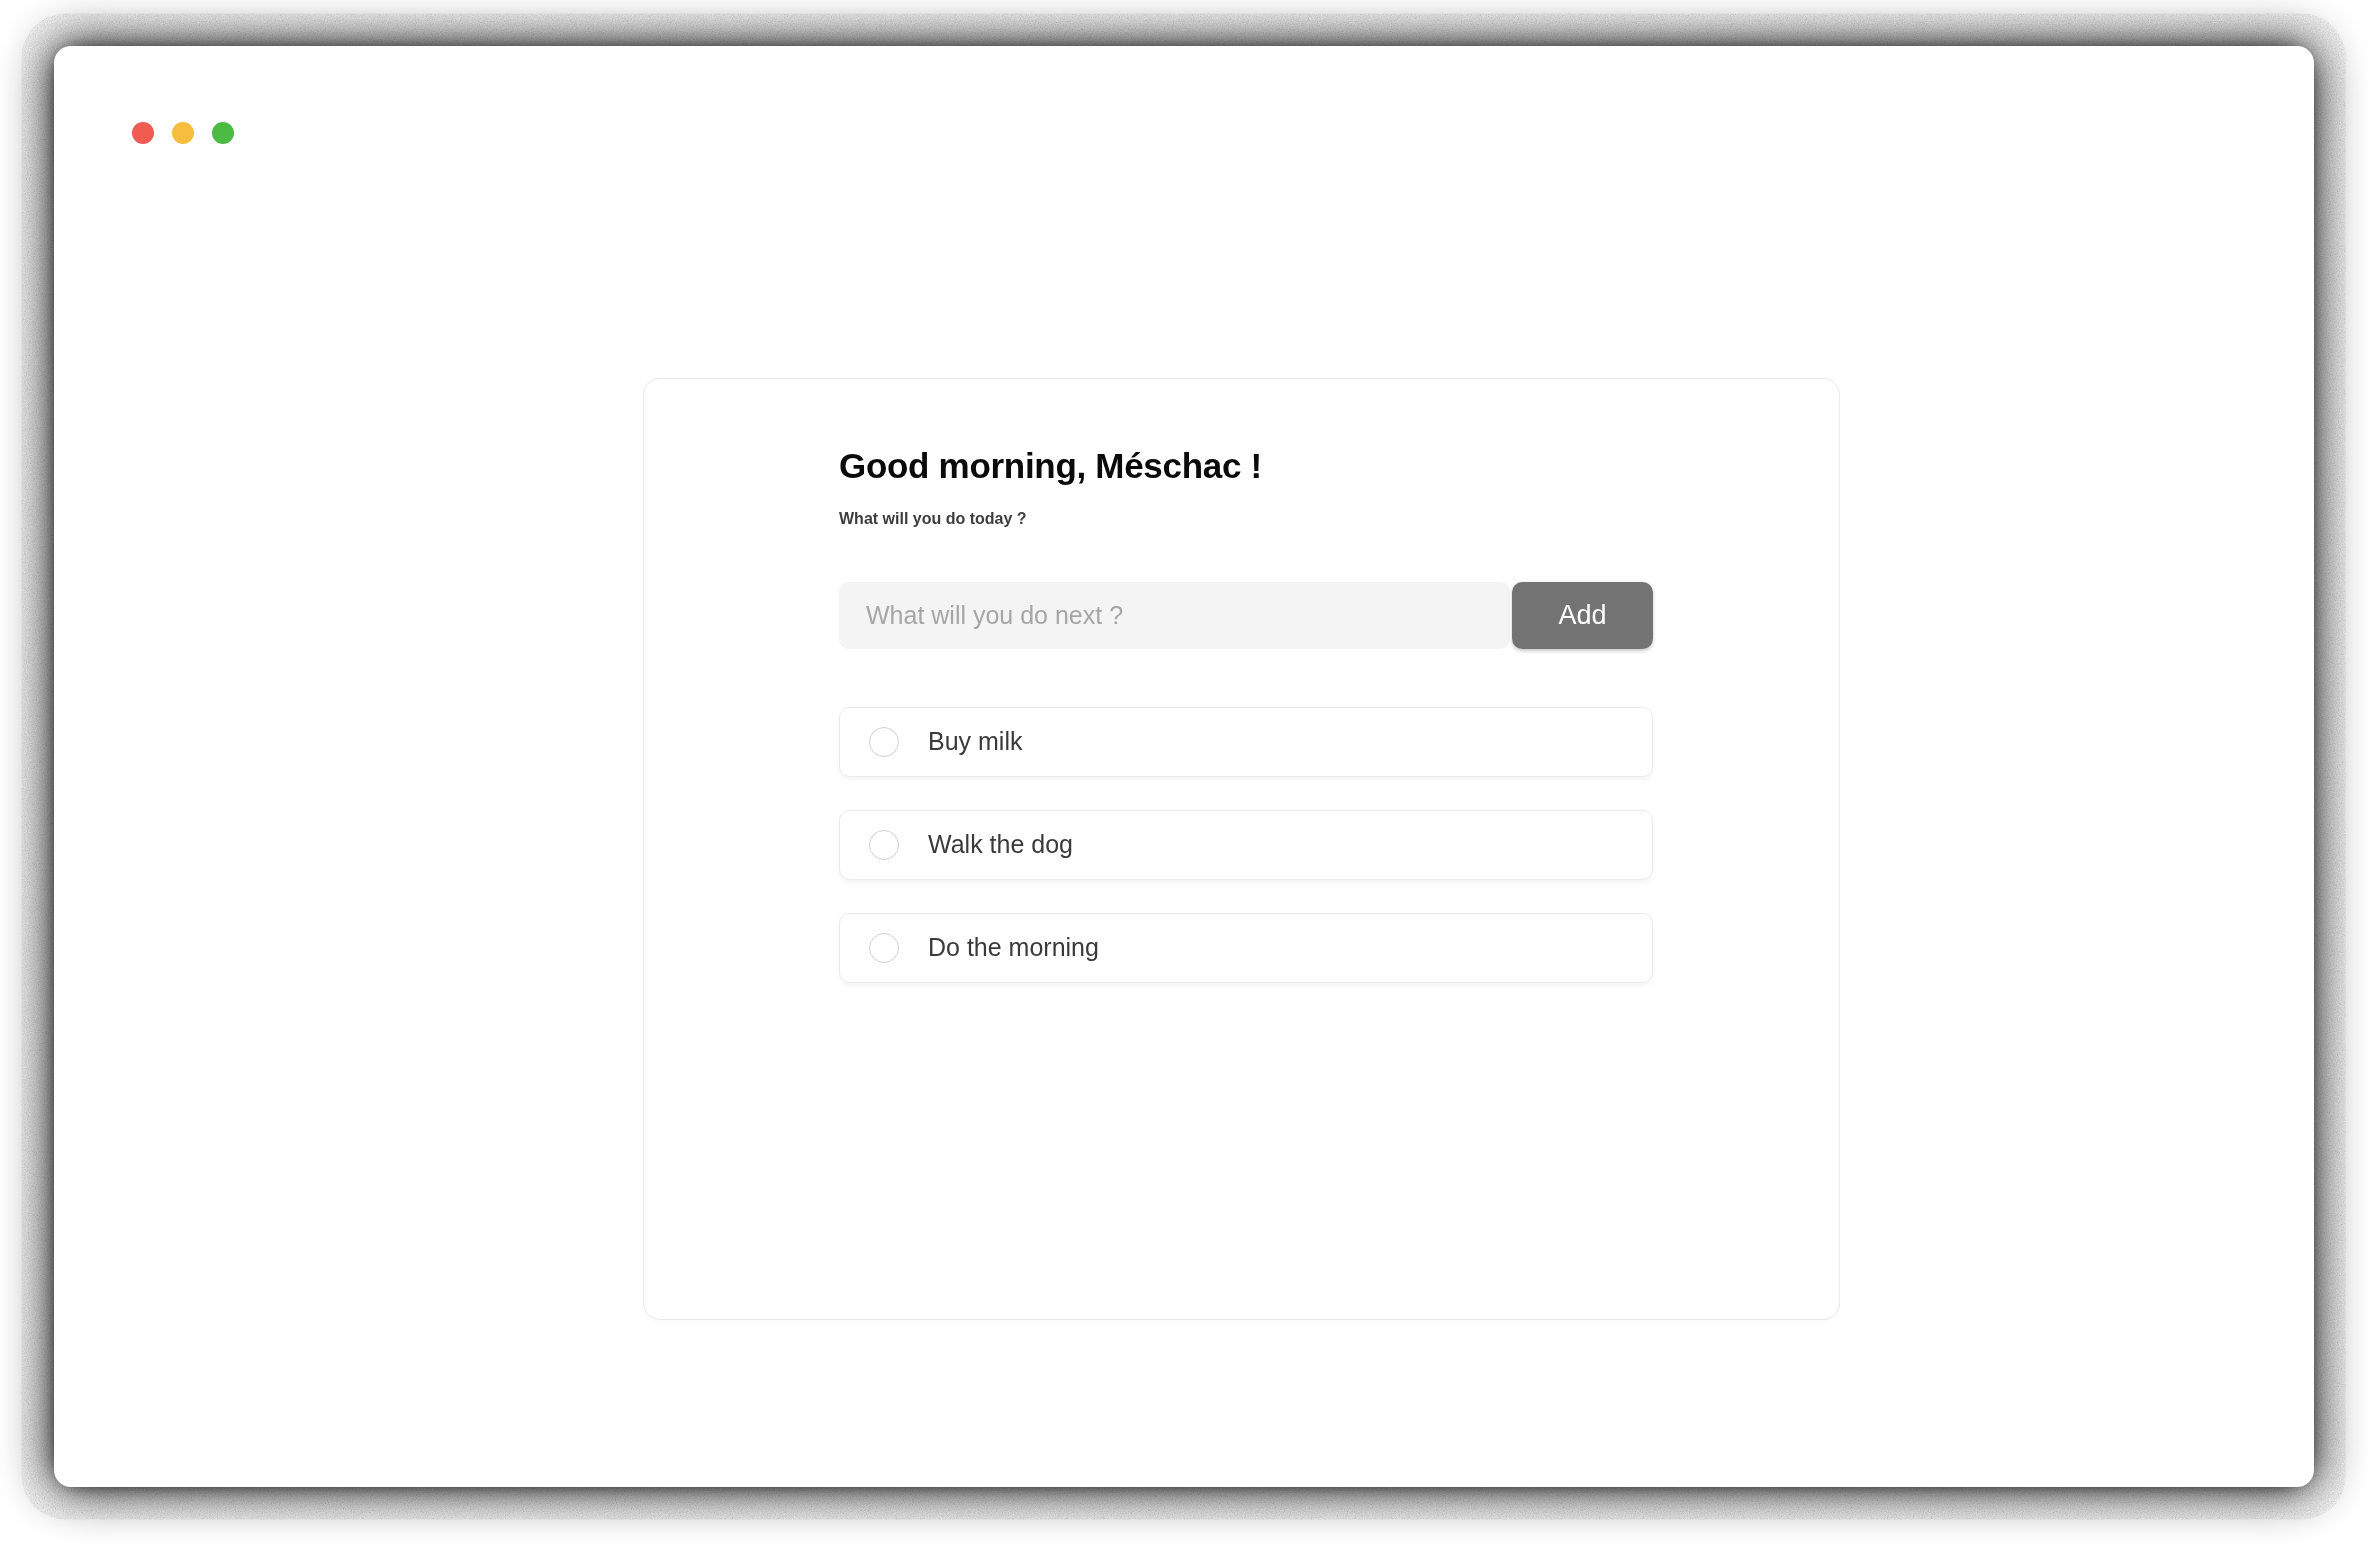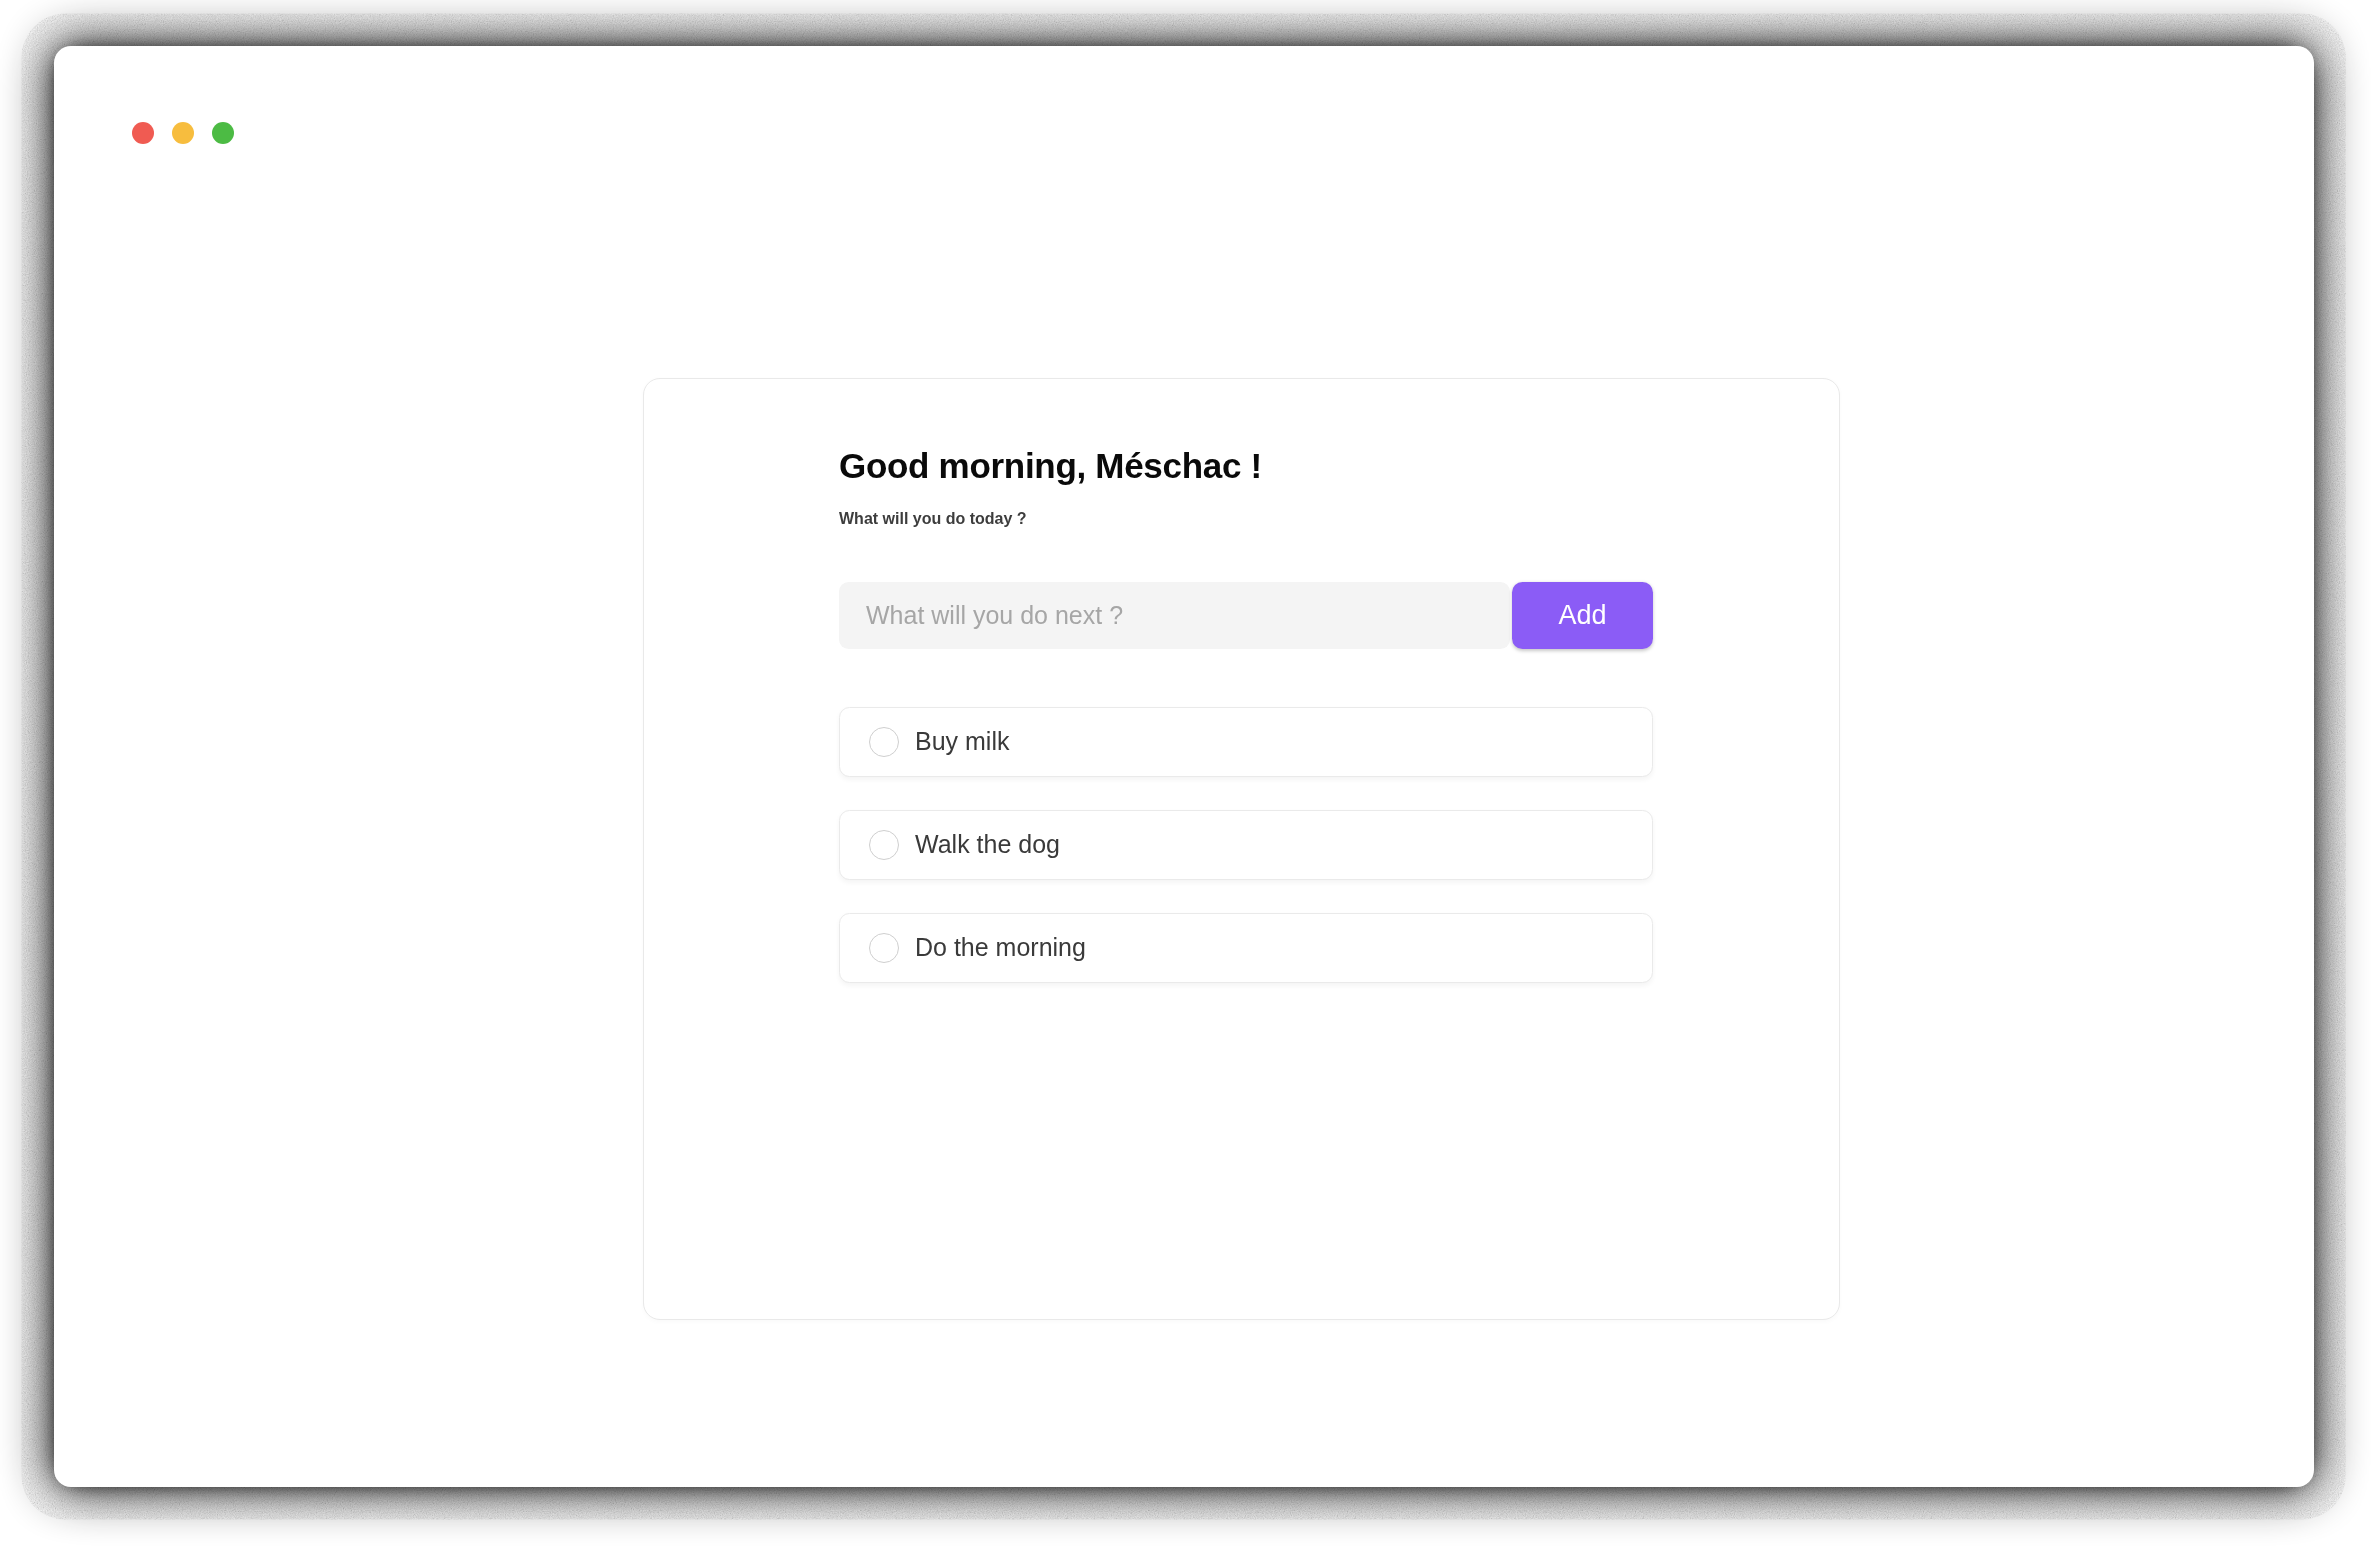--- a/index.html
+++ b/index.html
@@ -145,21 +145,21 @@
     box-sizing: border-box;
     outline: none;
   }
   .task-input::placeholder {
     color: #a6a6a6;
   }
 
   .add-button {
     width: 141px;
     height: 67px;
-    background: #8b5cf6;
+    background: #737373;
     color: #ffffff;
     border: none;
     border-radius: 10.5px;
     font-family: "Liberation Sans", sans-serif;
     font-size: 27px;
     font-weight: 500;
     cursor: pointer;
     box-shadow: 0 1.9px 3.8px rgba(0,0,0,0.22);
     display: flex;
     align-items: center;
@@ -191,21 +191,21 @@
     width: 30px;
     height: 30px;
     border: 1.4px solid #cfcfcf;
     border-radius: 50%;
     background: #ffffff;
     flex: 0 0 auto;
     box-sizing: border-box;
   }
 
   .task-label {
-    margin-left: 16px;
+    margin-left: 29px;
     font-size: 25px;
     color: #3a3a3a;
     line-height: 1;
   }
 </style>
 </head>
 <body>
 
 <div class="screen">
 

